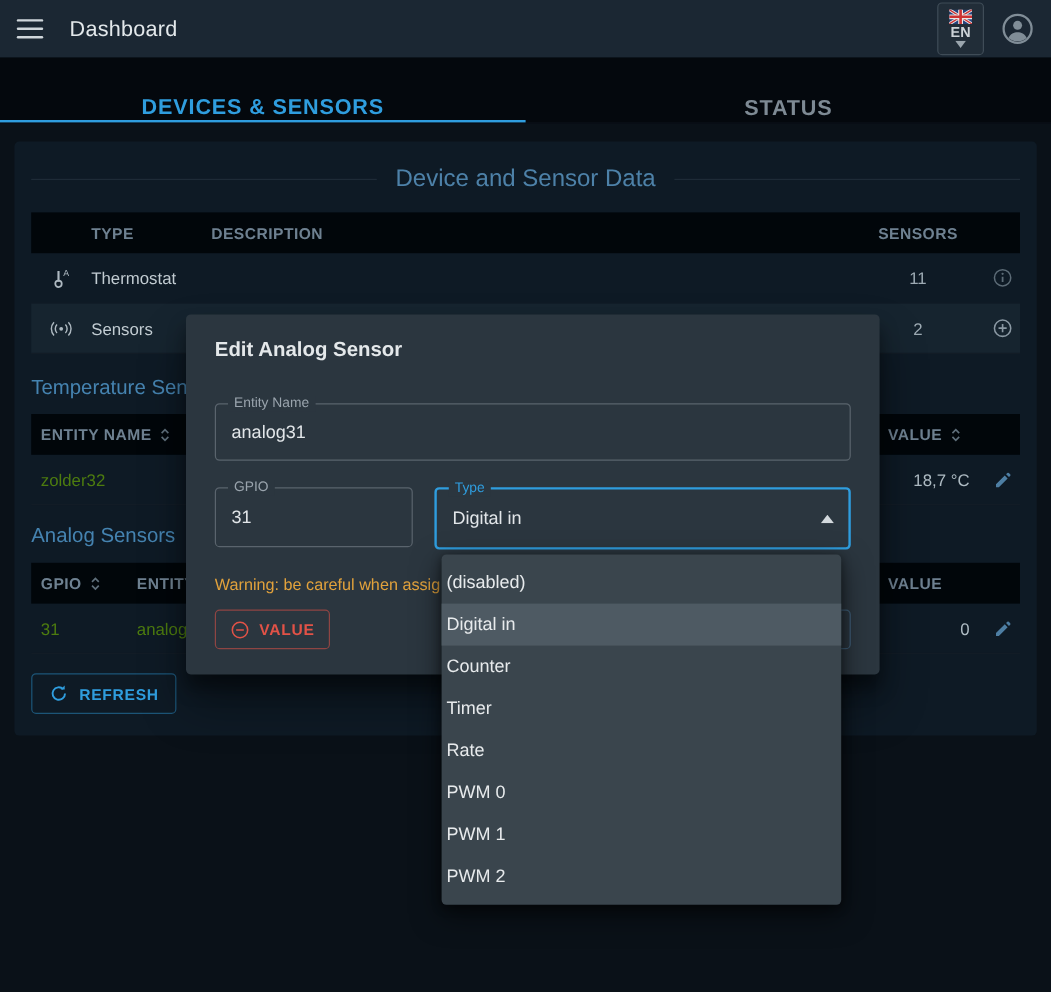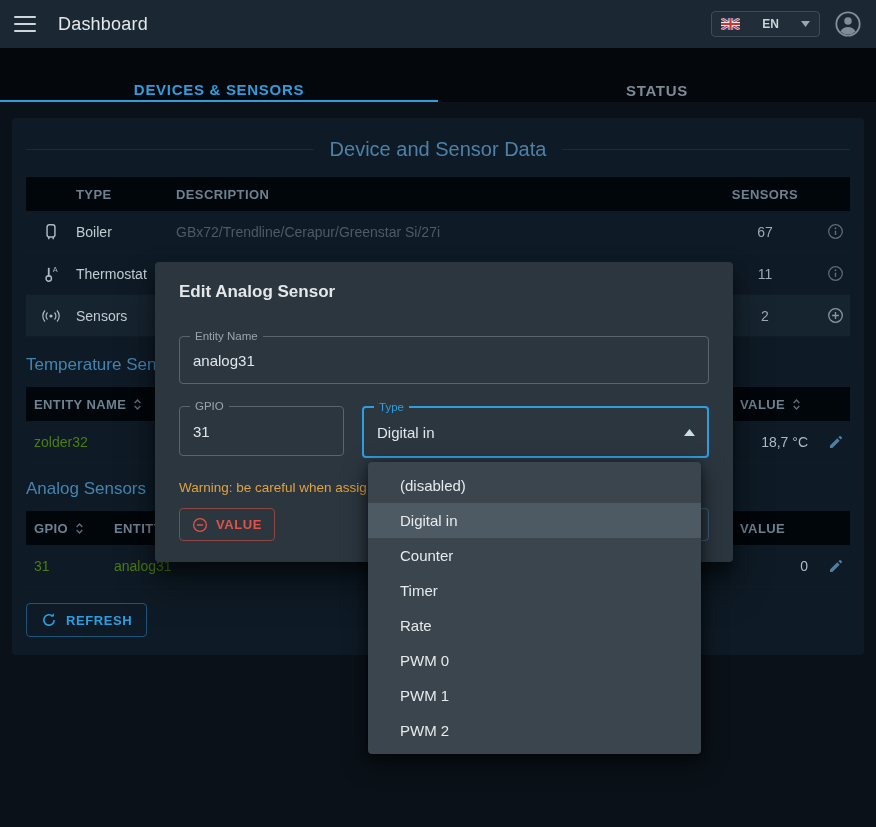--- a/index.html
+++ b/index.html
@@ -15,29 +15,29 @@
   .appbar {
     height:48px; background:#1b2733;
     display:flex; align-items:center;
     padding:0 14px;
   }
   .hamburger { width:22px; height:16px; display:flex; flex-direction:column; justify-content:space-between; cursor:pointer; }
   .hamburger span { height:2px; background:#cfd6db; border-radius:1px; }
   .appbar-title { margin-left:22px; font-size:18px; font-weight:500; color:#e3e8eb; letter-spacing:.2px; }
   .appbar-right { margin-left:auto; display:flex; align-items:center; gap:14px; }
   .lang-btn {
-    display:flex; align-items:center; gap:22px;
+    display:flex; align-items:center; gap:0;
     padding:5px 9px; border:1px solid #3f4c57; border-radius:4px;
-    background:#212d38; color:#ccd3d8; font-size:12px; font-weight:bold; cursor:pointer;
+    background:#212d38; color:#ccd3d8; font-size:12px; font-weight:bold; cursor:pointer;flex-direction:column;
   }
   
   .tabs { height:55px; background:#04080d; display:flex; border-bottom:1px solid #0c1219; }
   .tab {
     flex:1; display:flex; align-items:center; justify-content:center;
-    font-size:15px; font-weight:bold; letter-spacing:.7px; color:#7e8a94; cursor:pointer;margin-top:31px;
+    font-size:18px; font-weight:bold; letter-spacing:.7px; color:#7e8a94; cursor:pointer;margin-top:31px;
   }
   .tab.active { color:#2f9dde; border-bottom:2px solid #2f9dde; }
   
   .panel {
     margin:15px 12px 0; background:#0e1a25; border-radius:4px;
     padding:0 14px 18px;
   }
   .panel-heading {
     padding-top:20px; display:flex; align-items:center; gap:16px;
     color:#4d81a8; font-size:20px; font-weight:500;
@@ -110,21 +110,21 @@
     position:absolute; right:0; top:0; width:110px; height:33px;
     border:1px solid rgba(80,130,170,.55); border-radius:4px; background:transparent; cursor:pointer;
   }
   
   .menu {
     position:absolute; left:368px; top:462px; width:333px;
     background:#3a454d; border-radius:4px; padding:6px 0; z-index:30;
     box-shadow:0 8px 24px rgba(0,0,0,.55), 0 2px 8px rgba(0,0,0,.4);
   }
   .menu-item {
-    height:35px; display:flex; align-items:center; padding:0 32px;
+    height:35px; display:flex; align-items:center; padding:0 4px;
     font-size:15px; color:#e7eaec; cursor:pointer;
   }
   .menu-item.selected { background:#4e5a63; }
 </style>
 </head>
 <body>
 
 <header class="appbar">
   <div class="hamburger">
       <span></span>
@@ -165,38 +165,20 @@
   
   <section style="margin-top:16px;">
     <div class="grid g-dev thead">
       <div></div>
       <div>TYPE</div>
       <div>DESCRIPTION</div>
       <div style="text-align:center;">SENSORS</div>
       <div></div>
     </div>
 
-    <div class="grid g-dev trow">
-      <div class="cell-icon">
-        <svg width="18" height="18" viewBox="0 0 16 16">
-            <rect x="4.5" y="1.5" width="7" height="11" rx="2" fill="none" stroke="#aeb9c1" stroke-width="1.3"></rect>
-            <path d="M6 12.5v2M10 12.5v2" stroke="#aeb9c1" stroke-width="1.3"></path>
-          </svg>
-      </div>
-      <div class="cell-type">Boiler</div>
-      <div class="cell-desc">GBx72/Trendline/Cerapur/Greenstar Si/27i</div>
-      <div class="cell-num">67</div>
-      <div class="cell-action icon-btn">
-        <svg width="17" height="17" viewBox="0 0 16 16">
-            <circle cx="8" cy="8" r="6.4" fill="none" stroke="#5c6b76" stroke-width="1.2"></circle>
-            <path d="M8 7.2v4" stroke="#5c6b76" stroke-width="1.4"></path>
-            <circle cx="8" cy="4.9" r=".9" fill="#5c6b76"></circle>
-          </svg>
-      </div>
-    </div>
 
     <div class="grid g-dev trow">
       <div class="cell-icon">
         <svg width="18" height="18" viewBox="0 0 16 16">
             <path d="M6 2.5v8" stroke="#aeb9c1" stroke-width="1.6"></path>
             <circle cx="6" cy="12" r="2.4" fill="none" stroke="#aeb9c1" stroke-width="1.3"></circle>
             <text x="9.5" y="6" font-size="6.5" fill="#aeb9c1" font-family="Liberation Sans, sans-serif">A</text>
           </svg>
       </div>
       <div class="cell-type">Thermostat</div>

